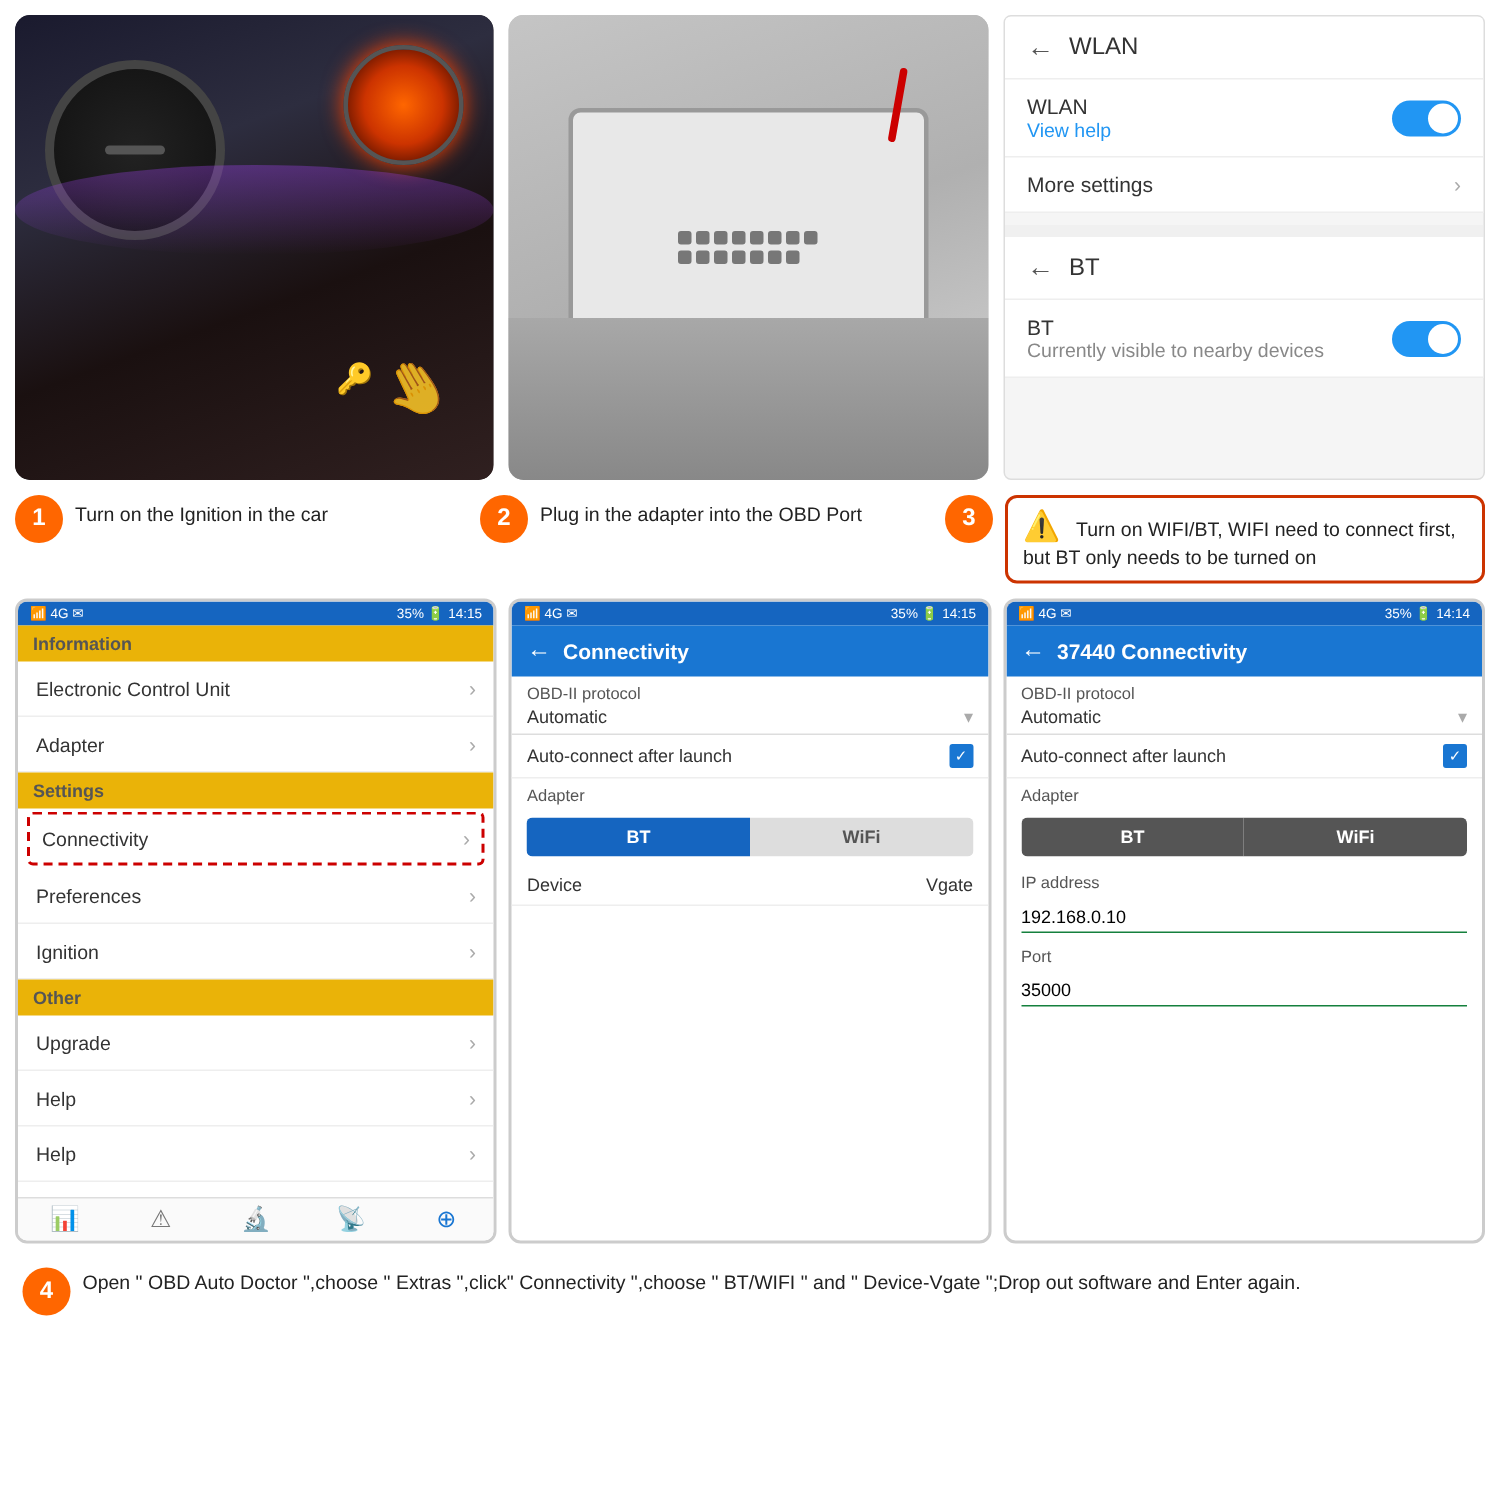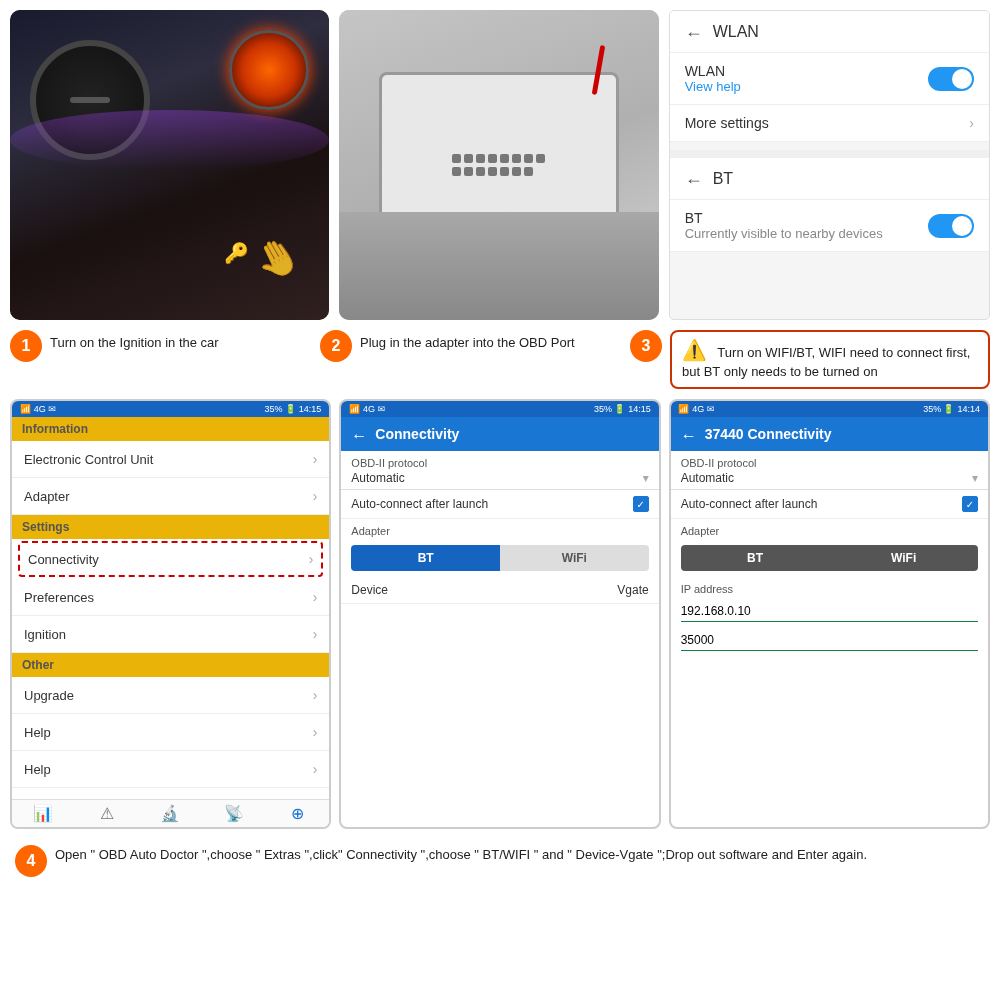--- a/index.html
+++ b/index.html
@@ -675,20 +675,21 @@
 
       <div class="field-label">Adapter</div>
       <div class="adapter-tabs">
         <div class="adapter-tab adapter-tab-bt-inactive">BT</div>
         <div class="adapter-tab adapter-tab-wifi-active">WiFi</div>
       </div>
 
       <div class="field-label">IP address</div>
       <div class="ip-field">192.168.0.10</div>
 
+      <div class="field-label">Port</div>
       <div class="ip-field">35000</div>
 
       <div style="flex:1;"></div>
     </div>
 
   </div>
 
   <div class="step4-row">
     <div class="step-circle">4</div>
     <div class="step4-text">Open " OBD Auto Doctor ",choose " Extras ",click" Connectivity ",choose " BT/WIFI " and " Device-Vgate ";Drop out software and Enter again.</div>

